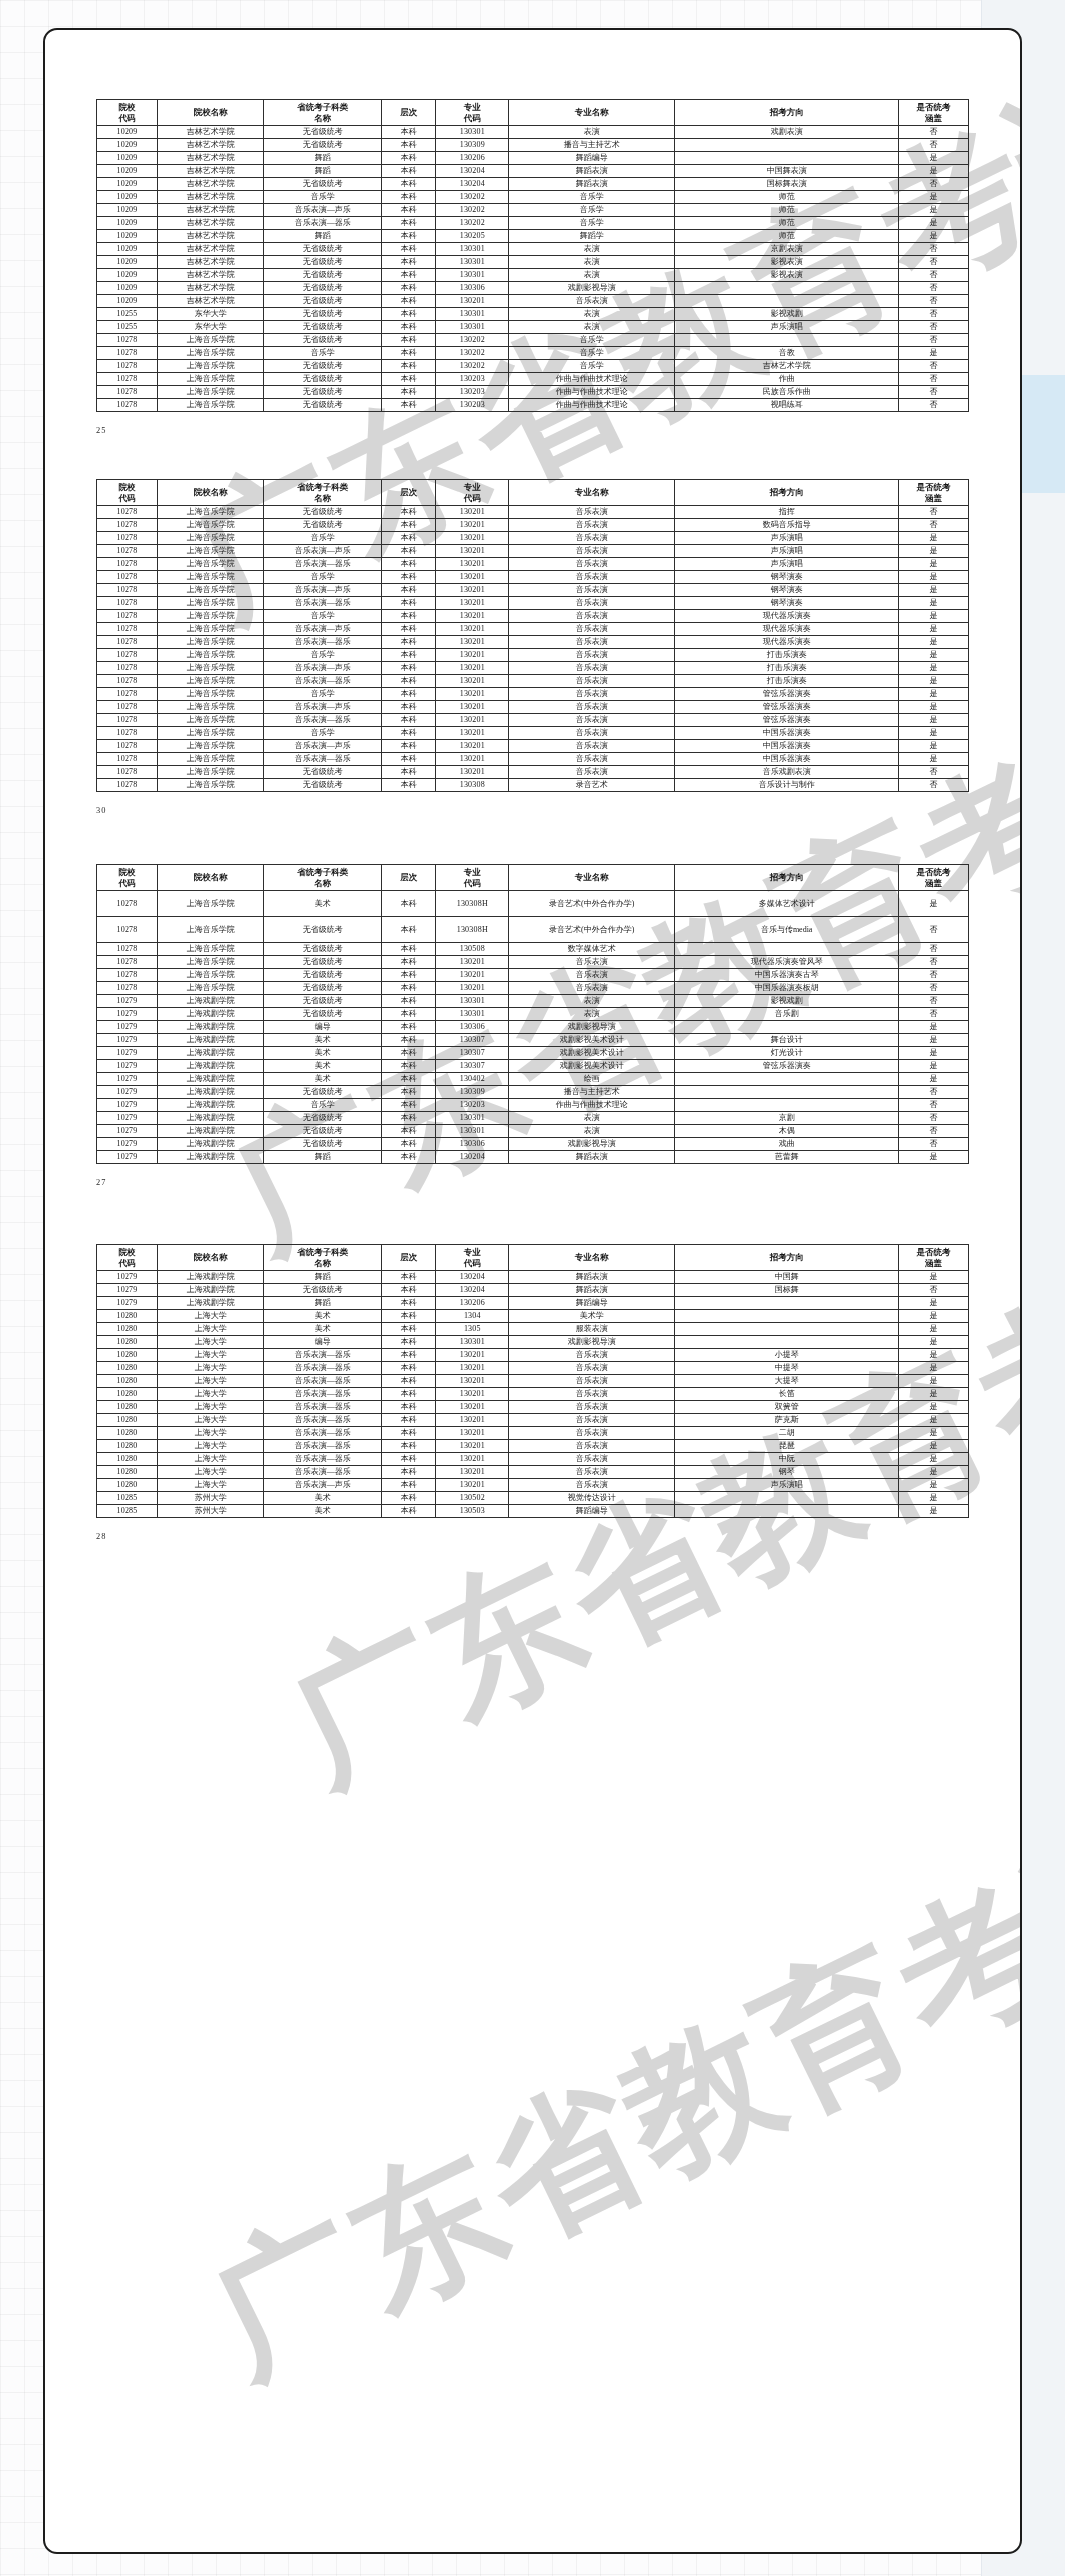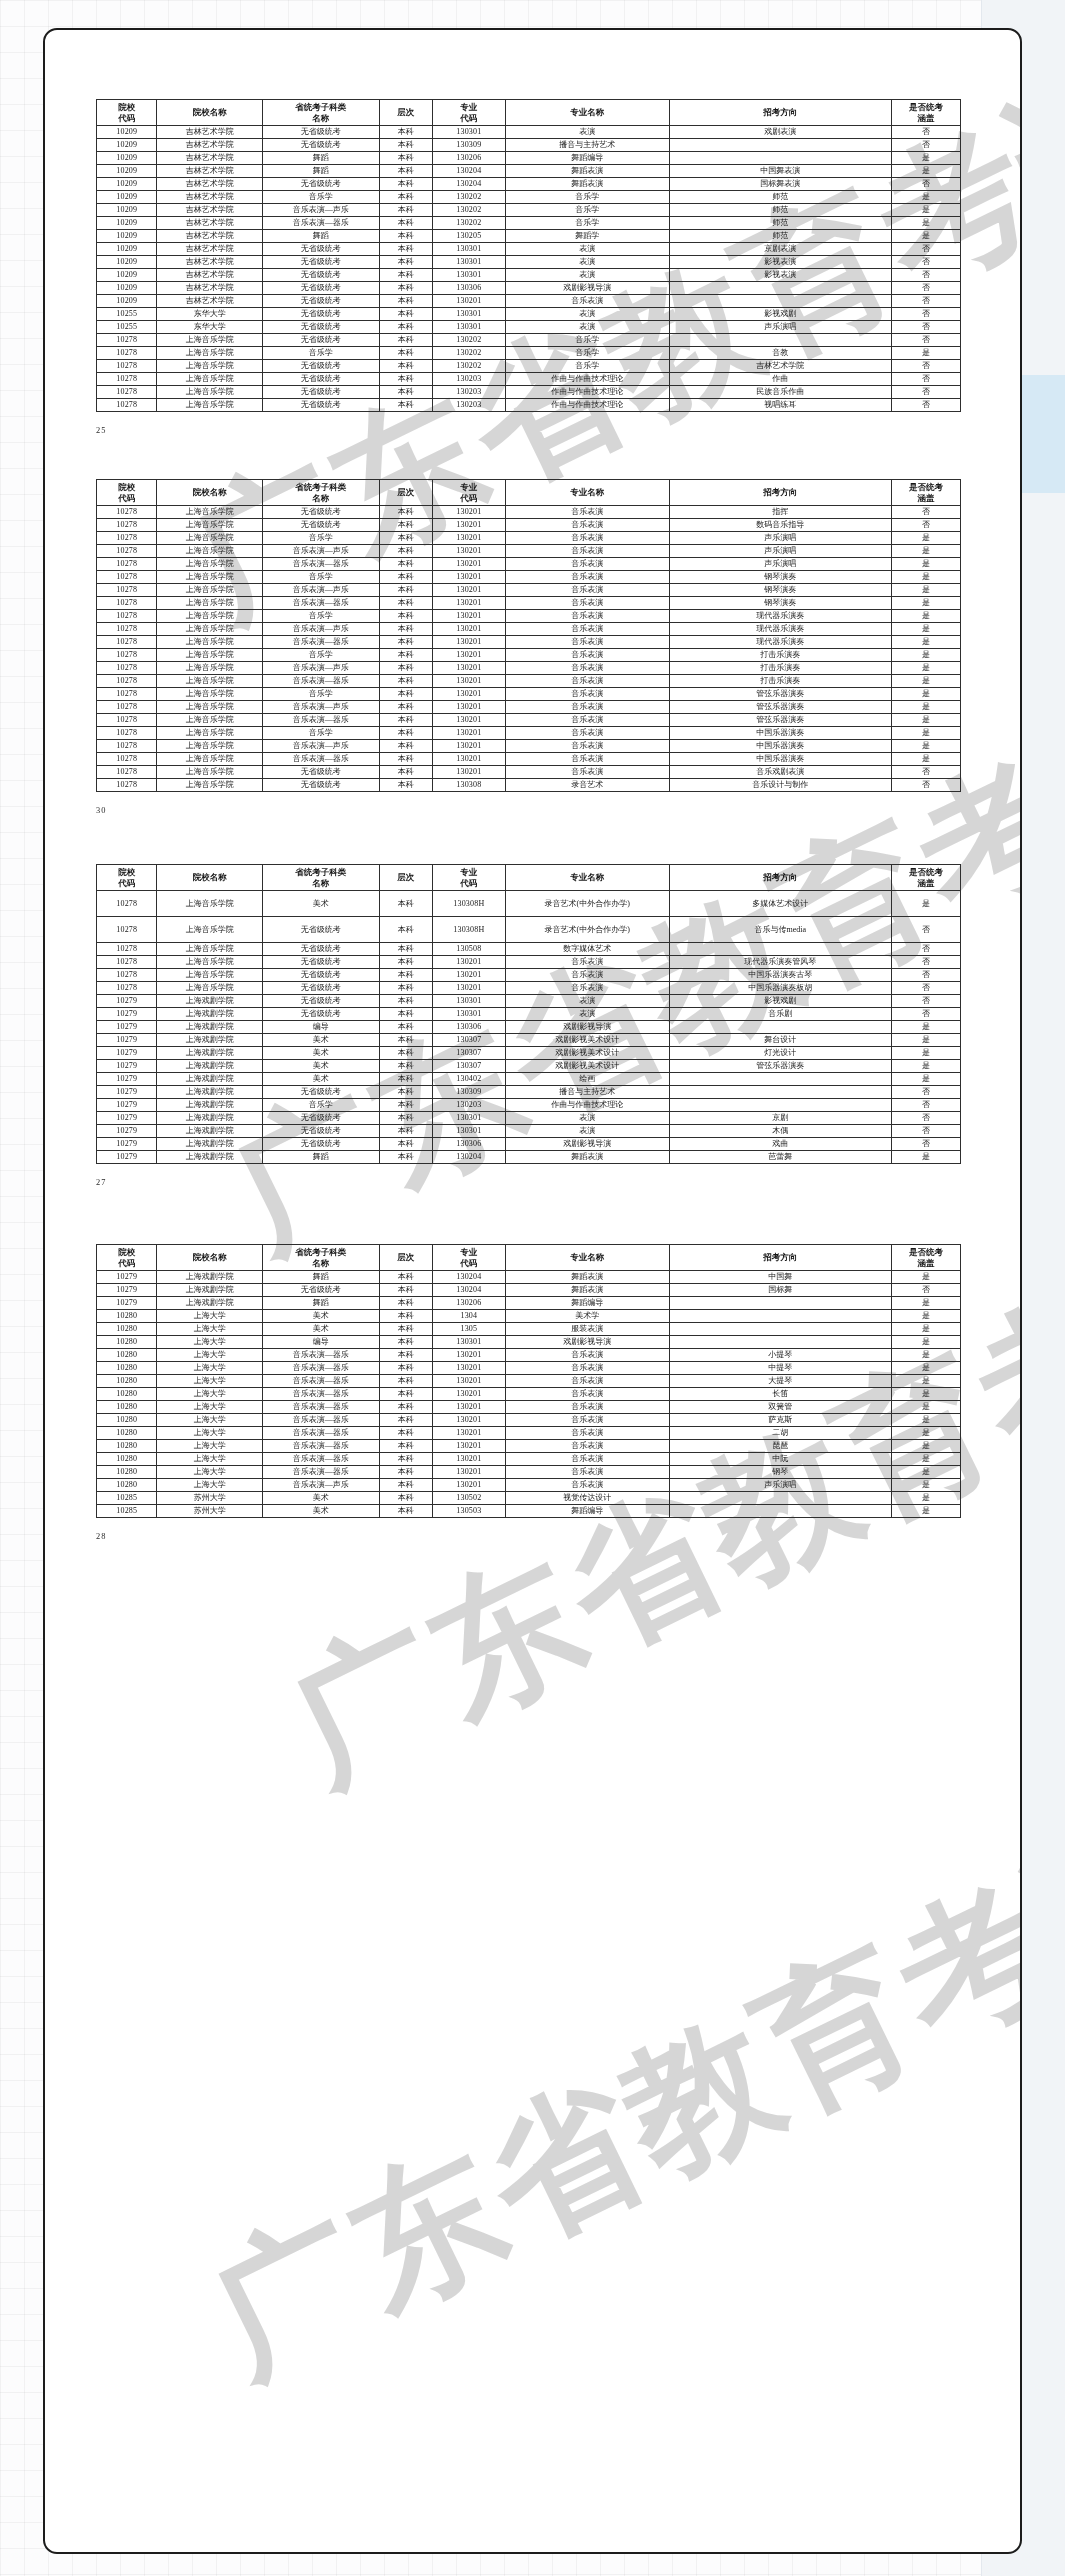--- a/index.html
+++ b/index.html
@@ -43,21 +43,21 @@
     left: 43px; top: 28px;
     width: 979px; height: 2526px;
     background: #ffffff;
     border: 2px solid #1c1c1c;
     border-radius: 14px;
     overflow: hidden;
   }
 
   .page {
     position: absolute;
-    left: 0; right: 8px;
+    left: 0; right: 0;
     padding: 0 51px;
   }
 
   
   .watermark {
     position: absolute;
     pointer-events: none;
     color: rgba(120,120,120,0.30);
     font-family: "Liberation Serif", "DejaVu Serif", serif;
     font-weight: 700;

